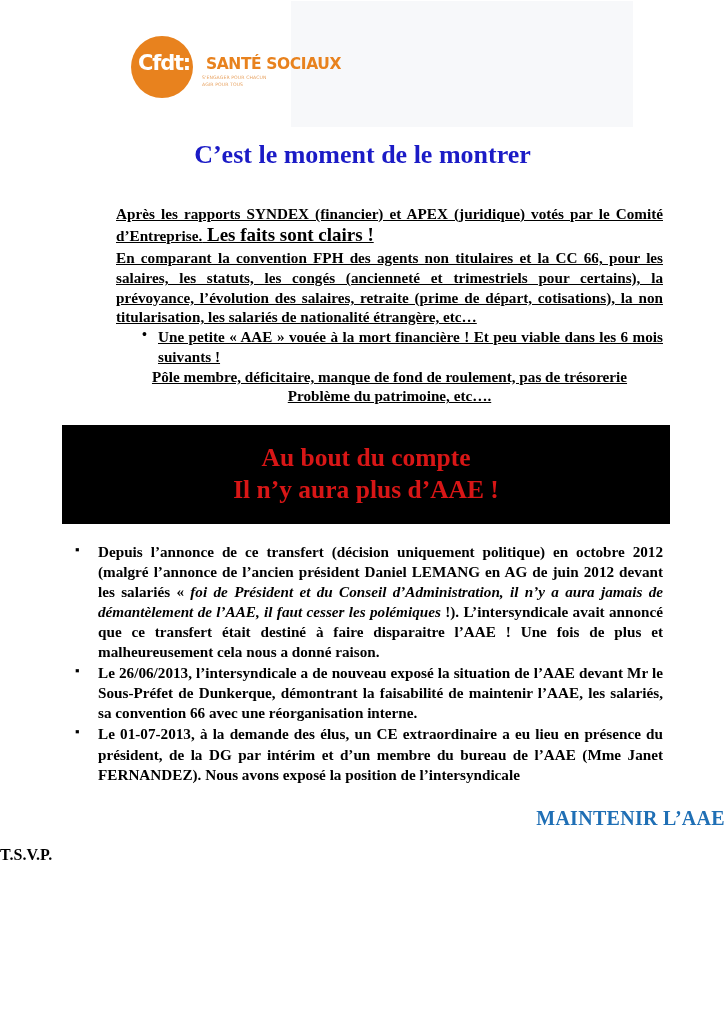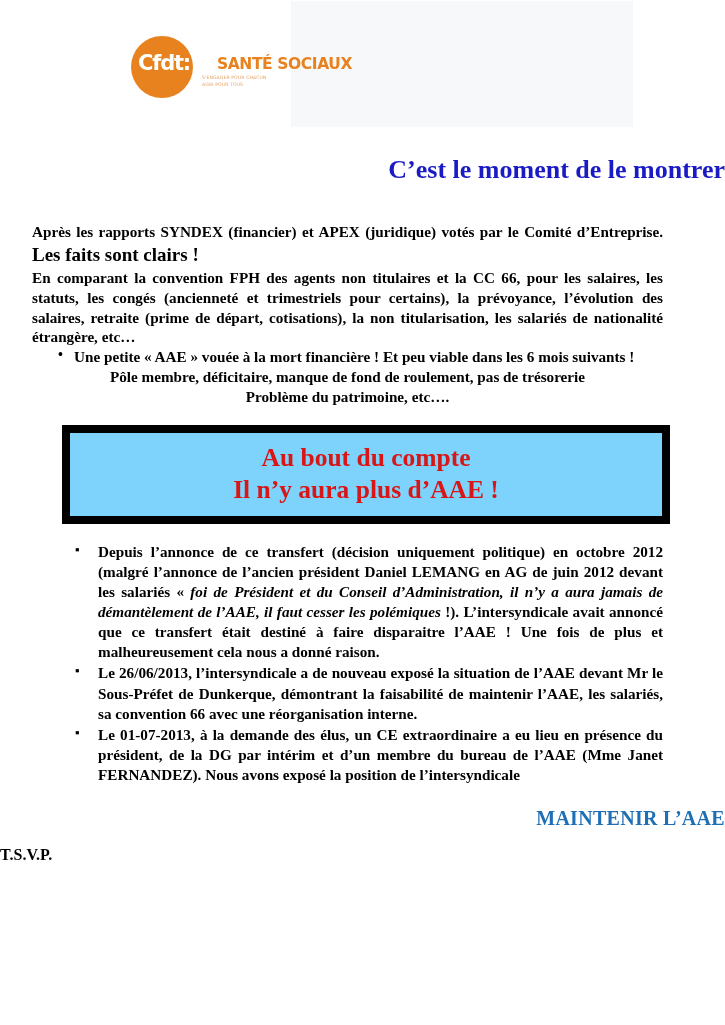--- a/index.html
+++ b/index.html
@@ -52,21 +52,21 @@
     width: 62px;
     color: #ffffff;
     font-family: "DejaVu Sans", sans-serif;
     font-weight: bold;
     font-size: 21px;
     letter-spacing: -1.2px;
     line-height: 1;
   }
   .logo-name {
     position: absolute;
-    left: 86px;
+    left: 75px;
     top: 21px;
     color: #e8821e;
     font-family: "DejaVu Sans", sans-serif;
     font-weight: bold;
     font-size: 15.5px;
     letter-spacing: -0.4px;
     line-height: 1;
     white-space: nowrap;
   }
   .logo-tagline {
@@ -76,39 +76,40 @@
     color: #e8a464;
     font-family: "DejaVu Sans", sans-serif;
     font-size: 4.6px;
     letter-spacing: 0.1px;
     line-height: 1.5;
     white-space: nowrap;
   }
 
   
   .title-block {
-    text-align: right;
-    margin-top: 26px;
+    text-align: center;
+    margin-top: 11px;
   }
   .title-1 {
     color: #1b1bc6;
     font-weight: bold;
     font-size: 26px;
     line-height: 1.22;
   }
   .title-2 {
     color: #d81616;
     font-weight: bold;
     font-size: 26px;
     line-height: 1.22;
   }
 
   
   .content {
-    margin: 0 62px 0 32px;
+    margin: 0 62px 0 116px;
+    text-decoration: underline;
   }
   .para {
     font-weight: bold;
     font-size: 15.2px;
     line-height: 1.30;
     text-align: justify;
     margin: 0;
   }
   .para-top {
     margin-top: 33px;
@@ -141,21 +142,21 @@
     font-weight: bold;
     font-size: 15.2px;
     line-height: 1.30;
     margin: 0;
   }
 
   
   .black-box {
     margin: 19px 55px 0 62px;
     border: 8px solid #000000;
-    background: #7dd3fc;
+    background: #000000;
     padding: 9px 0 11px 0;
     text-align: center;
   }
   .box-line {
     color: #d81616;
     font-weight: bold;
     font-size: 25.5px;
     line-height: 1.23;
   }
 

